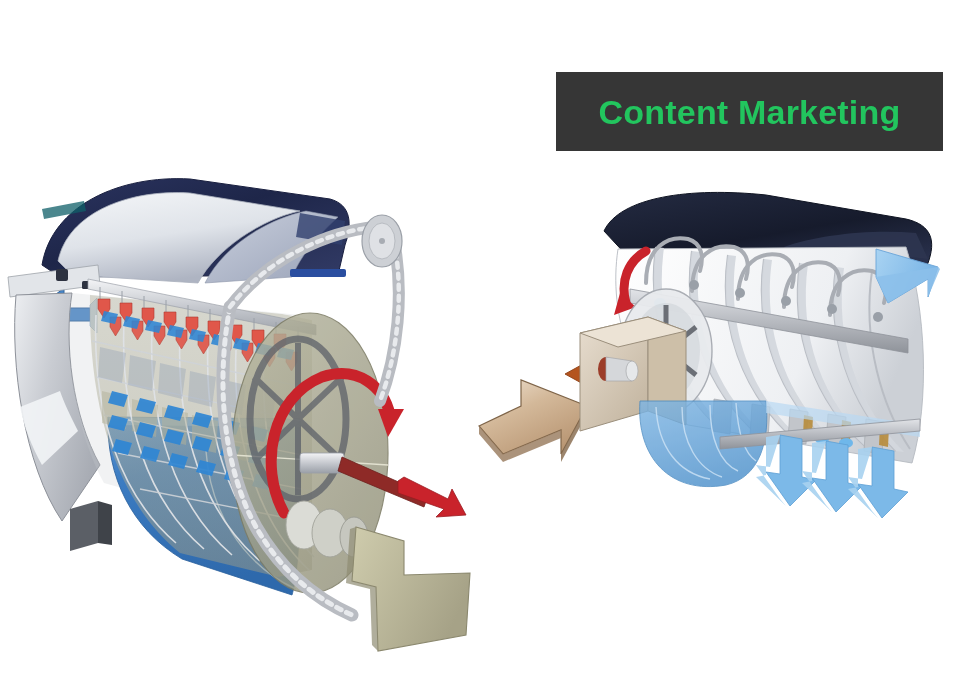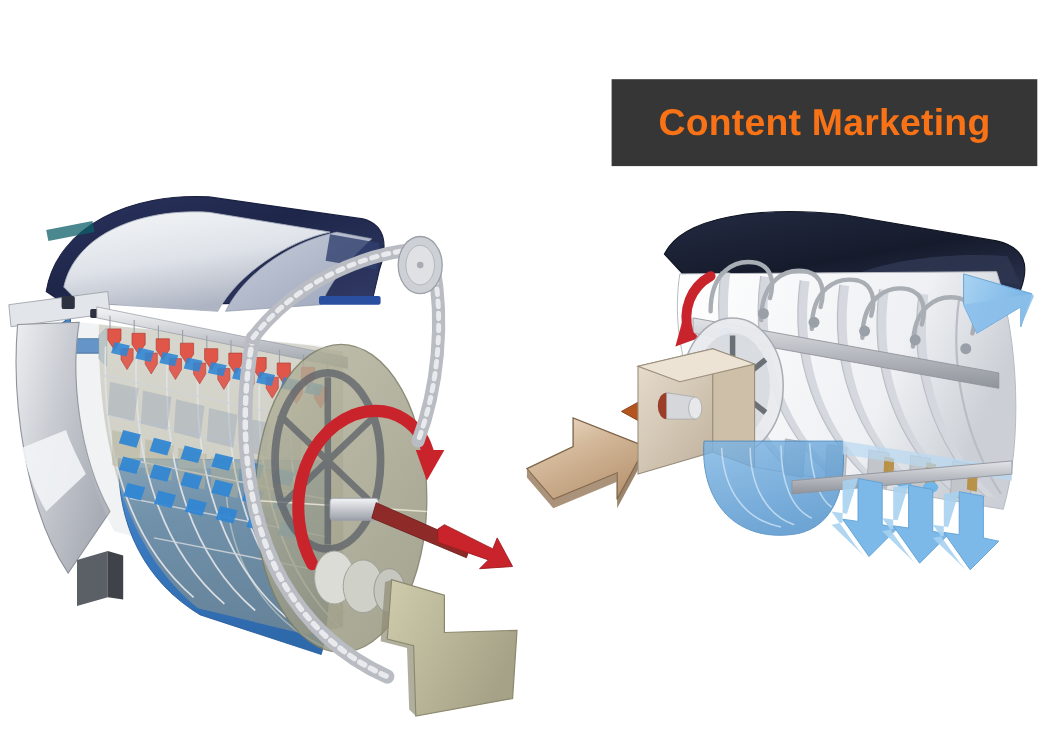--- a/index.html
+++ b/index.html
@@ -26,21 +26,21 @@
     top: 72px;
     width: 387px;
     height: 79px;
     background: #363636;
     display: flex;
     align-items: center;
     justify-content: center;
     box-sizing: border-box;
   }
   #banner-text {
-    color: #f97316;
+    color: #22c55e;
     font-family: "Liberation Sans", sans-serif;
     font-weight: bold;
     font-size: 34px;
     letter-spacing: 0.2px;
     line-height: 1;
     white-space: nowrap;
   }
 
   
   #illus-left, #illus-mid, #illus-right {

